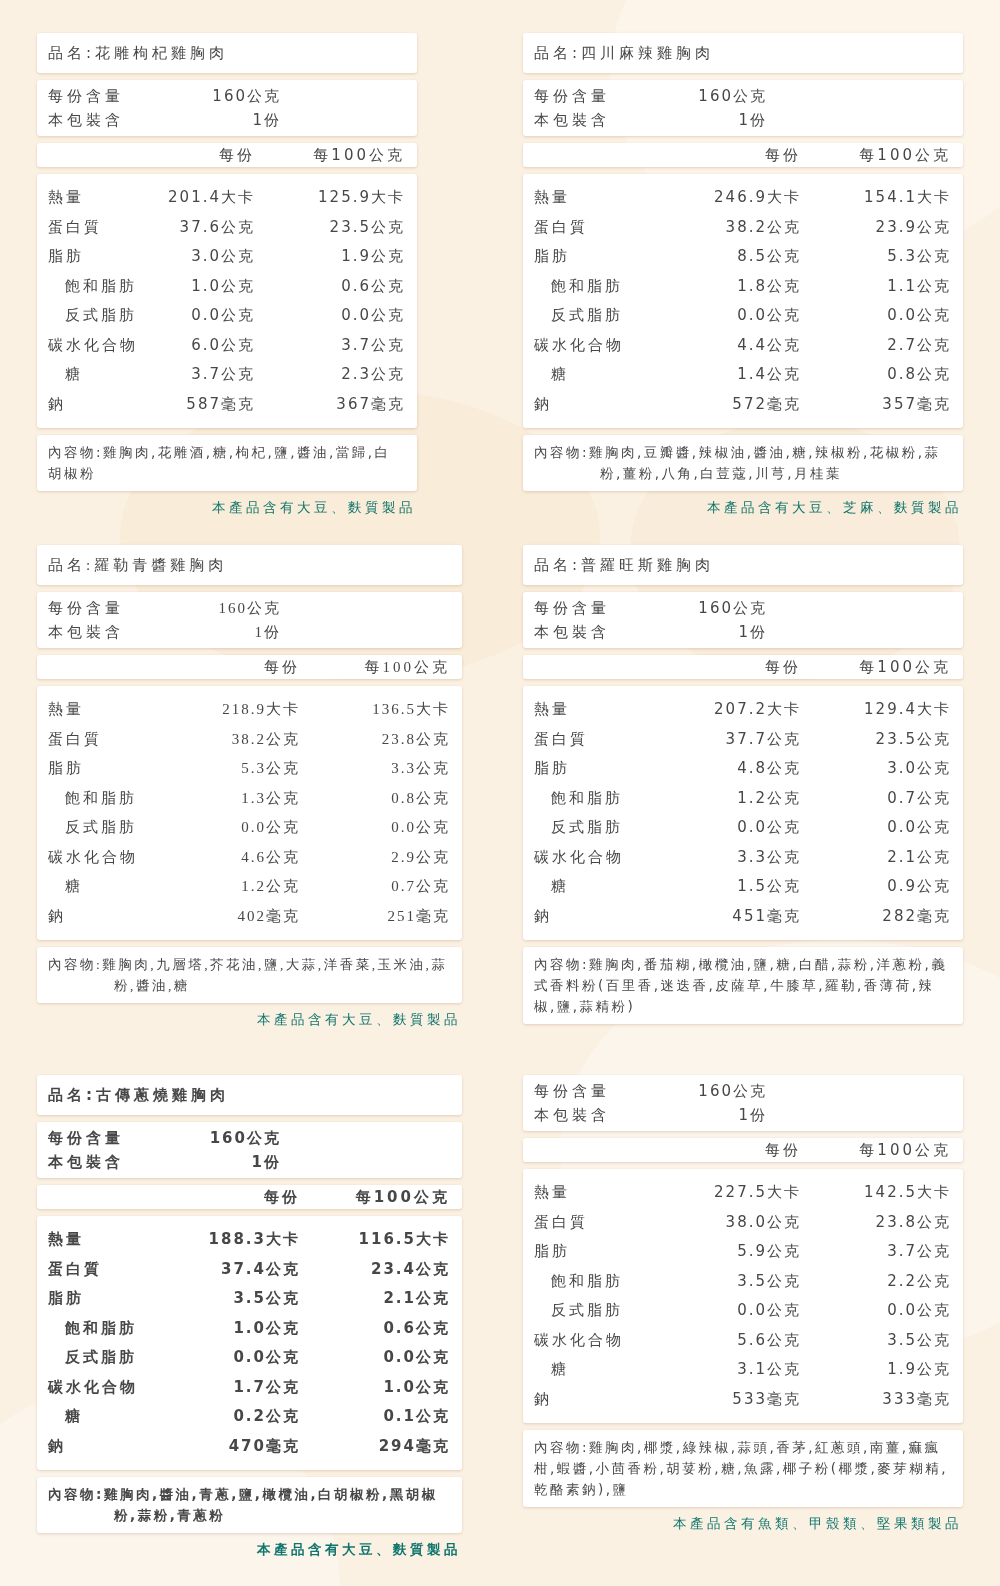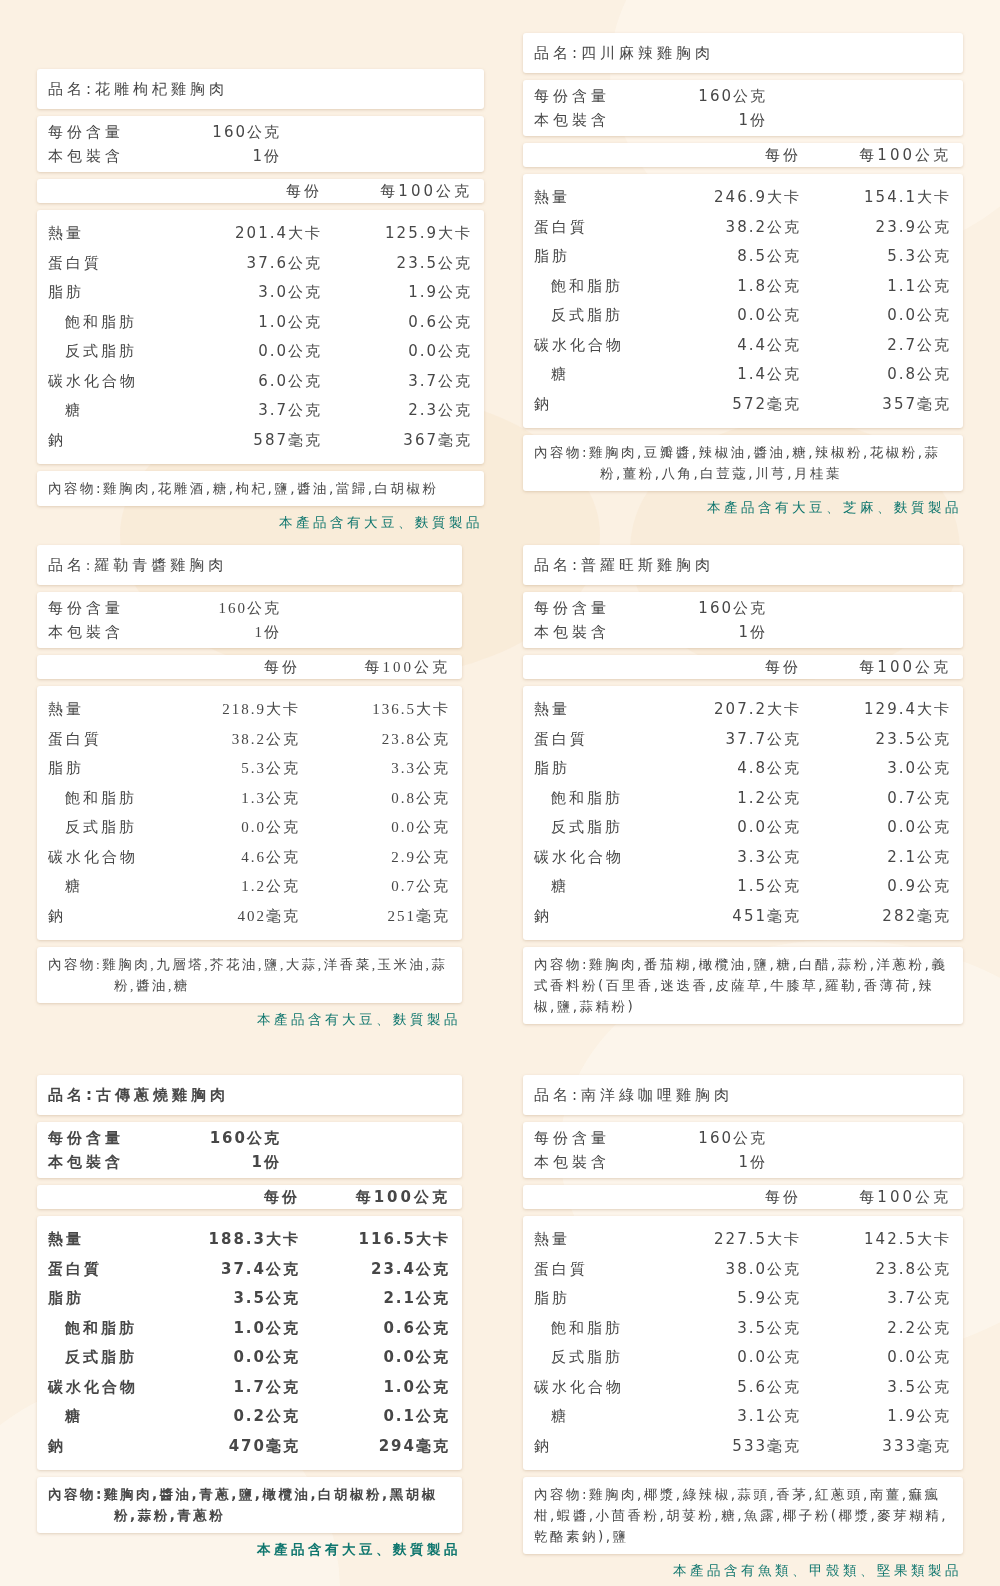--- a/index.html
+++ b/index.html
@@ -40,21 +40,21 @@
 </head>
 <body>
 
 <div class="blob" style="left:120px;top:390px;width:480px;height:290px;background:#f8e7d2;opacity:.55"></div>
 <div class="blob" style="left:630px;top:420px;width:330px;height:260px;background:#f8e7d2;opacity:.5"></div>
 <div class="blob" style="left:560px;top:940px;width:560px;height:420px;background:#fdf6ec;opacity:.8"></div>
 <div class="blob" style="left:-80px;top:1380px;width:420px;height:420px;background:#fdf6ec;opacity:.8"></div>
 <div class="blob" style="left:610px;top:-120px;width:460px;height:380px;background:#fdf6ec;opacity:.7"></div>
 
 <main id="cards-root">
-    <section class="card" style="left: 37px; top: 33px; width: 447px; margin-top: 36px;">
+    <section class="card" style="left: 37px; top: 33px; width: 380px;">
     <div class="box name-box">
       <span>品名:</span><span>花雕枸杞雞胸肉</span>
     </div>
     <div class="box serving-box">
       <div class="s-row">
         <span class="s-label">每份含量</span>
         <span class="s-val">160公克</span>
       </div>
       <div class="s-row">
         <span class="s-label">本包裝含</span>
@@ -371,23 +371,20 @@
           <span class="v v1">470毫克</span>
           <span class="v v2">294毫克</span>
         </div>
       </div>
     <div class="box ing-box">
       <p class="ing hanging"><span>內容物:</span><span>雞胸肉,醬油,青蔥,鹽,橄欖油,白胡椒粉,黑胡椒粉,蒜粉,青蔥粉</span></p>
     </div>
     <div class="allergen">本產品含有大豆、麩質製品</div>
   </section>
     <section class="card" style="left: 523px; top: 1075px; width: 440px;">
-    <div class="box name-box">
-      <span>品名:</span><span>南洋綠咖哩雞胸肉</span>
-    </div>
     <div class="box serving-box">
       <div class="s-row">
         <span class="s-label">每份含量</span>
         <span class="s-val">160公克</span>
       </div>
       <div class="s-row">
         <span class="s-label">本包裝含</span>
         <span class="s-val">1份</span>
       </div>
     </div>

